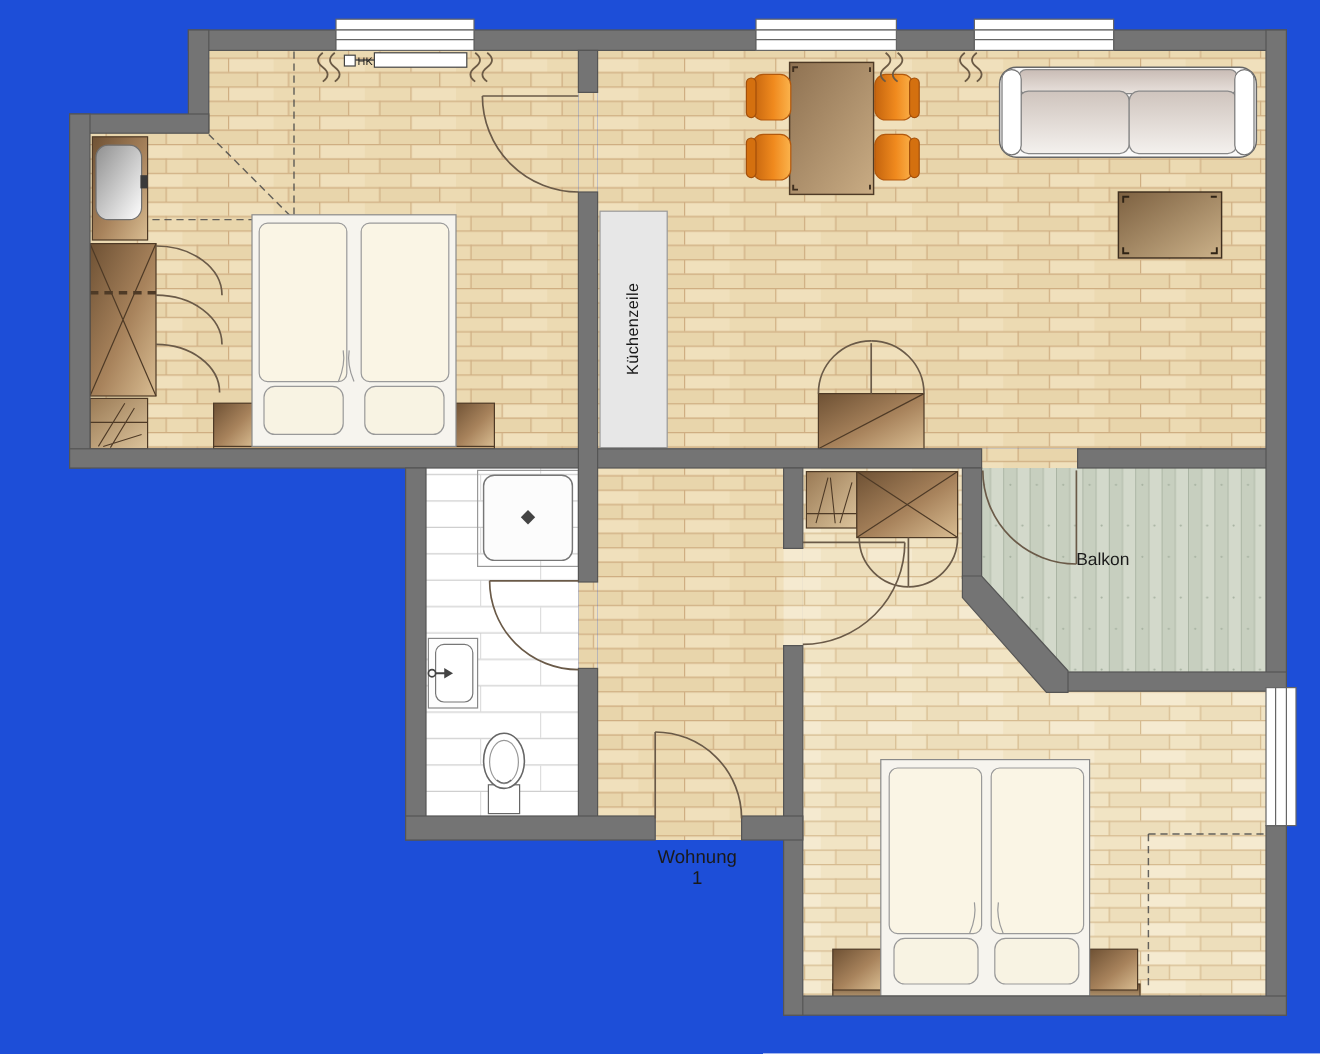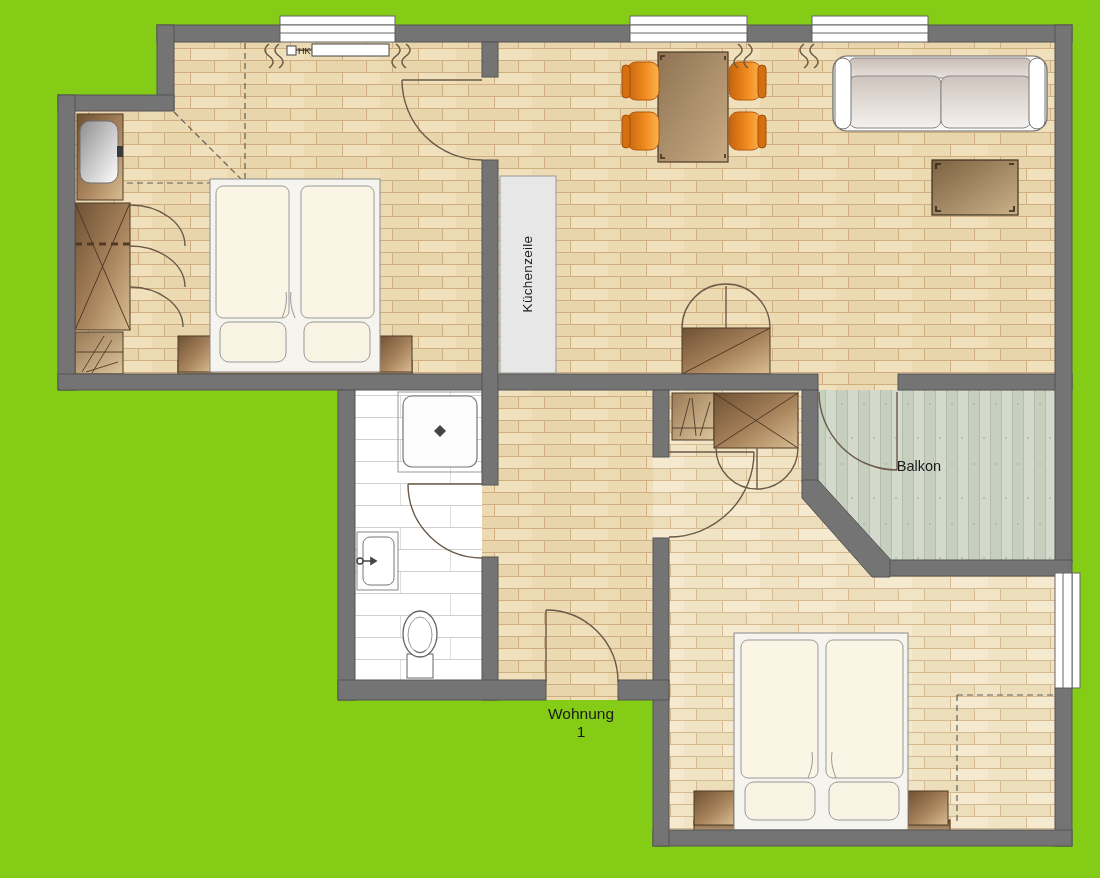--- a/index.html
+++ b/index.html
@@ -1,17 +1,17 @@
 <!DOCTYPE html>
 <html><head>
 <meta charset="utf-8">
 <style>
   html,body{margin:0;padding:0;background:#ffffff;}
   .plan-wrap{
-    width:1100px;height:878px;background:#84cc16;position:relative;overflow:hidden;
+    width:1100px;height:878px;background:#1d4ed8;position:relative;overflow:hidden;
     font-family:"Liberation Sans", sans-serif;
   }
   svg{display:block;}
   text{font-family:"Liberation Sans", sans-serif;fill:#1a1a1a;}
   .room-label{font-size:14.5px;}
   .small-label{font-size:9px;}
   .apt-label{font-size:15.5px;}
   .kitchen-label{font-size:13.5px;letter-spacing:.3px;}
   .wall{fill:#747474;stroke:#555555;stroke-width:1;}
   .doorline{stroke:#6a5a48;stroke-width:1.4;fill:none;}

